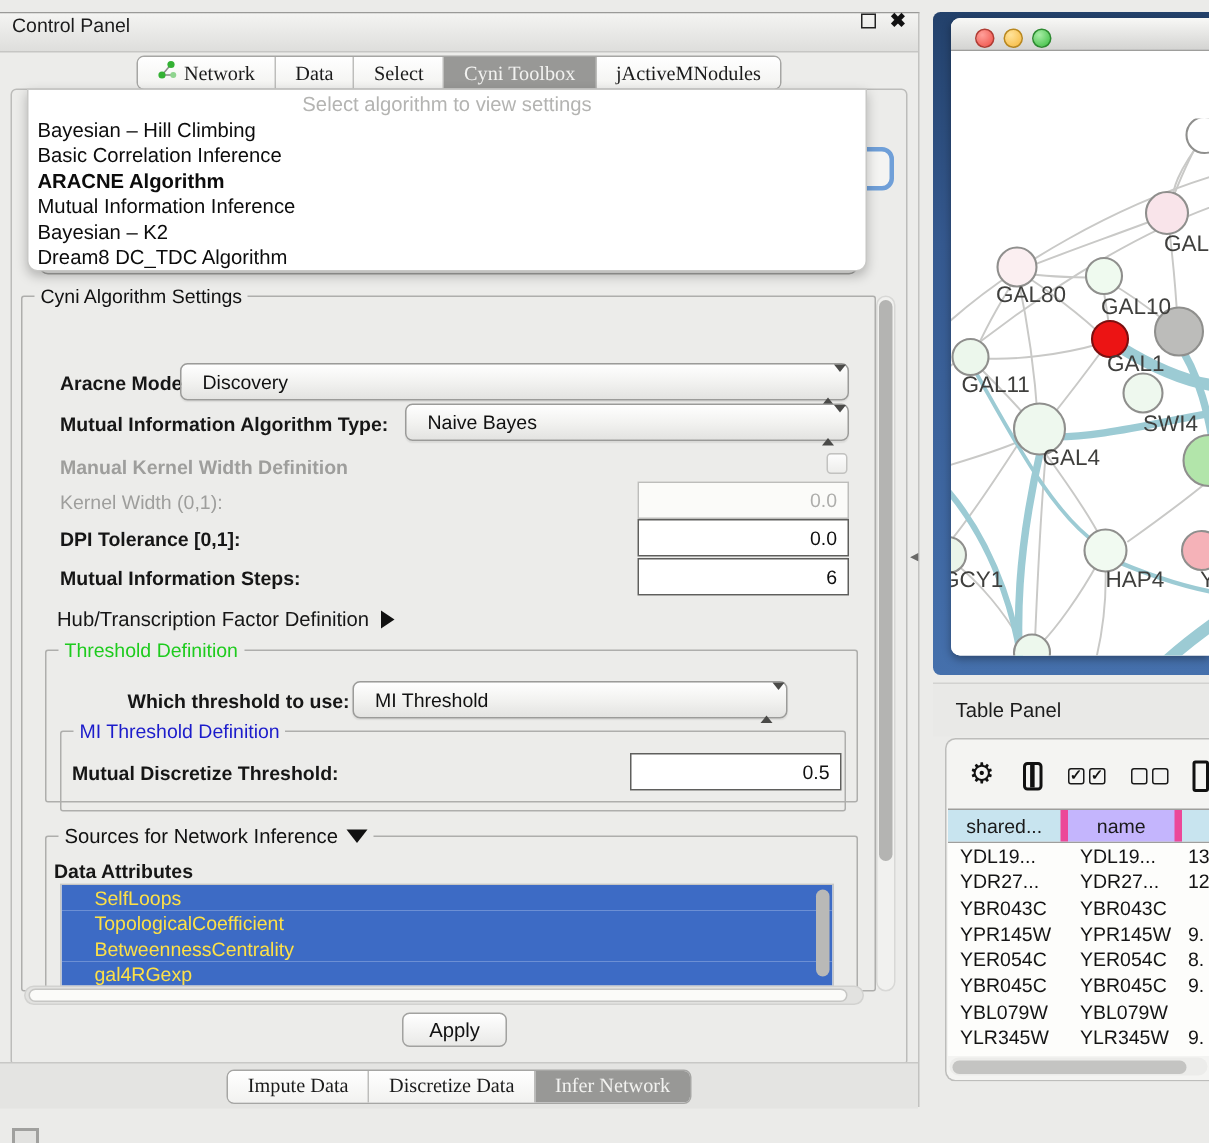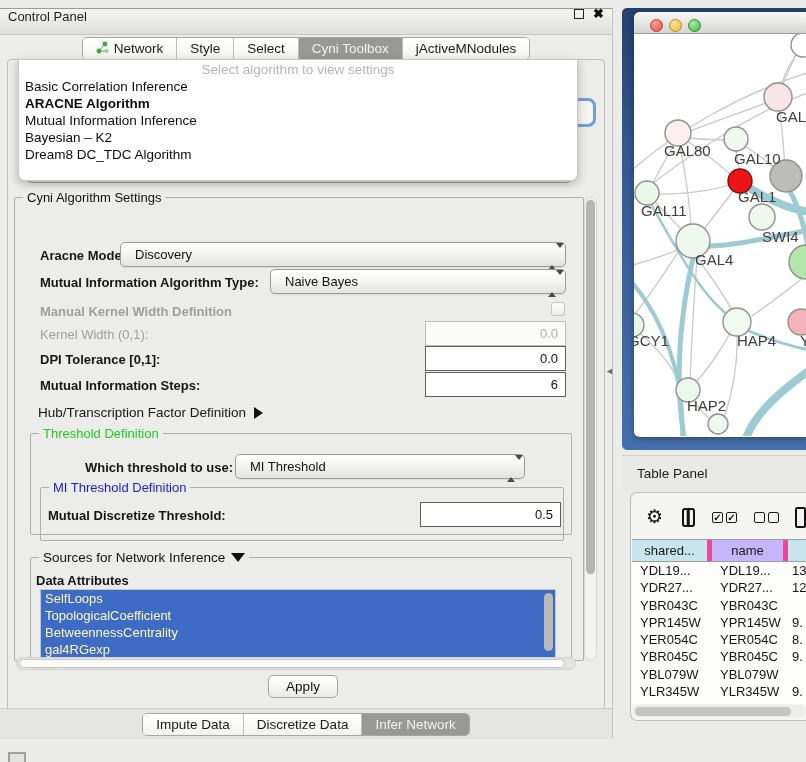--- a/index.html
+++ b/index.html
@@ -13,21 +13,21 @@
   .cp-titlebar{position:absolute;left:0;top:0;width:100%;height:26px;
       background:linear-gradient(#f4f4f2,#dededc);border-bottom:1px solid #c6c6c4;
       display:flex;align-items:flex-start;padding:0 8px;}
   .cp-title{font-size:13px;color:#1c1c1c;}
   .cp-winbtns{margin-left:auto;display:flex;align-items:center;gap:9px;}
   .wb-float{width:10px;height:10px;border:1.5px solid #222;}
   .wb-close{font-size:13px;font-weight:bold;color:#111;line-height:10px;}
 
   
   .tabbar{position:absolute;top:28px;left:0;width:100%;height:24px;display:flex;justify-content:center;}
-  .tabrow{display:flex;height:23px;border:1px solid #a6a6a4;border-radius:5px;overflow:hidden;background:#fdfdfd;}
+  .tabrow{display:flex;height:23px;border:1px solid #a6a6a4;border-radius:5px;overflow:hidden;background:#fdfdfd;font-family:Liberation Serif, serif;}
   .tab{display:flex;align-items:center;gap:5px;padding:0 13px;font-size:13.5px;color:#1a1a1a;
        border-right:1px solid #bdbdbb;background:linear-gradient(#ffffff,#f2f2f0);cursor:default;}
   .tab:last-child{border-right:none;}
   .tab.sel{background:#989896;color:#f2f2f0;}
 
   
   .content-frame{position:absolute;left:7px;top:50px;width:598px;height:652px;
       border:1px solid #bcbcba;border-radius:4px;background:#ececea;}
 
   
@@ -68,21 +68,21 @@
       background:linear-gradient(#fdfdfd,#ededeb);}
   .expander{position:absolute;font-size:13.5px;color:#161616;}
   .tri-right{display:inline-block;width:0;height:0;border-top:6px solid transparent;
       border-bottom:6px solid transparent;border-left:9px solid #111;margin-left:8px;vertical-align:-2px;}
   .tri-down{display:inline-block;width:0;height:0;border-left:7px solid transparent;
       border-right:7px solid transparent;border-top:9px solid #111;margin-left:6px;vertical-align:0px;}
 
   
   .attr-list{position:absolute;left:40px;top:580px;width:516px;height:69px;background:#fff;
       border:1px solid #c6c6c4;overflow:hidden;}
-  .attr-item{height:17px;line-height:17px;background:#3d6bc5;color:#fef9c3;font-size:13px;padding-left:4px;}
+  .attr-item{height:17px;line-height:17px;background:#3d6bc5;color:#fde047;font-size:13px;padding-left:22px;}
   .attr-scroll{position:absolute;right:2px;top:3px;width:9px;height:58px;background:#b9b9b7;border-radius:5px;}
 
   
   .vscroll{position:absolute;left:584px;top:188px;width:13px;height:464px;background:#f1f1ef;
       border:1px solid #d8d8d6;border-radius:7px;}
   .vthumb{position:absolute;left:1px;top:2px;width:9px;height:374px;background:#b4b4b2;border-radius:5px;}
   .hscroll-cp{position:absolute;left:16px;top:648px;width:560px;height:13px;background:#e2e2e0;
       border-radius:7px;border:1px solid #d2d2d0;}
   .hthumb-cp{position:absolute;left:2px;top:1px;width:546px;height:9px;background:#fbfbf9;
       border:1px solid #c6c6c4;border-radius:5px;}
@@ -100,21 +100,21 @@
   .net-panel{position:absolute;left:622px;top:8px;width:184px;height:442px;
       background:linear-gradient(180deg,#23416b 0%,#35598f 35%,#4570ac 100%);border-radius:5px 0 0 5px;}
   .net-window{position:absolute;left:12px;top:4px;width:172px;height:425px;background:#fff;
       border-radius:6px 0 0 6px;overflow:hidden;box-shadow:0 2px 6px rgba(0,0,0,.35);}
   .net-titlebar{position:relative;width:100%;height:22px;background:linear-gradient(#f8f8f6,#d4d4d2);
       border-bottom:1px solid #9e9e9c;}
   .tl{position:absolute;top:7px;width:13px;height:13px;border-radius:50%;}
   .tl.red{left:16px;background:radial-gradient(circle at 35% 30%,#ffa09a,#ee4d44);border:1px solid #b03c34;}
   .tl.yellow{left:35px;background:radial-gradient(circle at 35% 30%,#ffe39a,#f6b73c);border:1px solid #b8871e;}
   .tl.green{left:54px;background:radial-gradient(circle at 35% 30%,#a8eda6,#37bb3d);border:1px solid #2d8a30;}
-  .net-canvas{position:relative;width:172px;height:402px;background:#fff;}
+  .net-canvas{position:relative;width:172px;height:402px;background:#fff;margin-top:45px;}
 
   
   .tp-titlebar{position:absolute;left:622px;top:455px;width:184px;height:36px;background:#e9e9e7;
       border-top:1px solid #d2d2d0;display:flex;align-items:center;padding-left:15px;}
   .tp-title{font-size:13.5px;color:#1c1c1c;}
   .tp{position:absolute;left:630px;top:492px;width:176px;height:229px;background:#f4f4f2;
       border:1px solid #bdbdbb;border-right:none;border-radius:7px 0 0 7px;overflow:hidden;}
   .tp-toolbar{position:absolute;left:0;top:10px;width:100%;height:28px;display:flex;align-items:center;}
   .gear{font-size:19px;color:#111;margin-left:15px;line-height:22px;}
   .splitcol{width:20px;height:19px;border:2.5px solid #111;border-radius:3px;margin-left:19px;position:relative;}
@@ -160,21 +160,21 @@
           <span><svg width="13" height="13" viewBox="0 0 13 13">
               <line x1="3" y1="10" x2="9" y2="3" stroke="#8a8a88" stroke-width="1"></line>
               <line x1="3" y1="10" x2="10" y2="10" stroke="#8a8a88" stroke-width="1"></line>
               <circle cx="3" cy="10" r="2.4" fill="#34b134"></circle>
               <circle cx="9" cy="3" r="2.4" fill="#34b134"></circle>
               <circle cx="10.5" cy="10" r="2" fill="#8fd48f"></circle>
             </svg></span>
           <span>Network</span>
         </div>
         <div class="tab">
-          <span>Style</span>
+          <span>Data</span>
         </div>
         <div class="tab">
           <span>Select</span>
         </div>
         <div class="tab sel">
           <span>Cyni Toolbox</span>
         </div>
         <div class="tab">
           <span>jActiveMNodules</span>
         </div>
@@ -184,20 +184,21 @@
   <div class="content-frame"></div>
 
   <div class="bg-combo">
     <span>gal-filtered sif default node</span>
   </div>
   <div class="focus-frag"></div>
 
   <div class="popup">
     <div class="popup-head">Select algorithm to view settings</div>
     <div id="popupItems">
+        <div class="popup-item">Bayesian – Hill Climbing</div>
         <div class="popup-item">Basic Correlation Inference</div>
         <div class="popup-item sel">ARACNE Algorithm</div>
         <div class="popup-item">Mutual Information Inference</div>
         <div class="popup-item">Bayesian – K2</div>
         <div class="popup-item">Dream8 DC_TDC Algorithm</div>
       </div>
   </div>
 
   <div class="group" style="left:14px;top:188px;width:570px;height:464px;">
     <span class="legend">Cyni Algorithm Settings</span>

